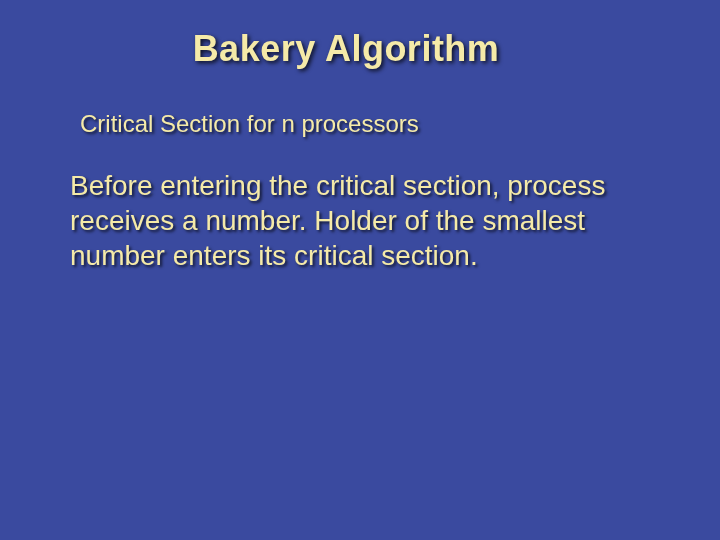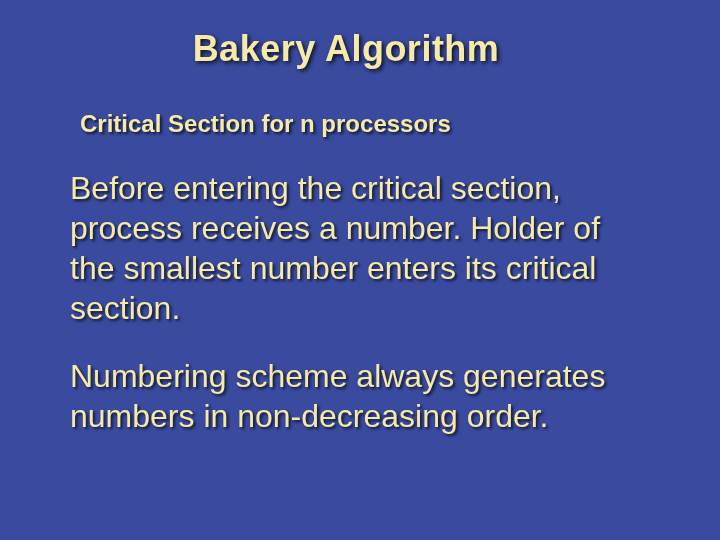--- a/index.html
+++ b/index.html
@@ -23,32 +23,30 @@
     text-shadow: 2px 2px 4px rgba(0,0,0,0.8);
     margin-bottom: 40px;
     letter-spacing: 0.5px;
   }
   .subtitle {
     font-size: 24px;
     color: #f5eaa8;
     text-shadow: 2px 2px 3px rgba(0,0,0,0.7);
     margin-left: 20px;
     margin-bottom: 30px;
-    font-weight: bold;
   }
   .body-text {
-    font-size: 32px;
+    font-size: 28px;
     color: #f5eaa8;
     text-shadow: 2px 2px 3px rgba(0,0,0,0.7);
     margin-left: 10px;
     margin-bottom: 28px;
     line-height: 1.25;
   }
 </style>
 </head>
 <body>
 
 <div class="slide">
   <h1 class="title">Bakery Algorithm</h1>
   <div class="subtitle">Critical Section for n processors</div>
   <p class="body-text">Before entering the critical section, process receives a number. Holder of the smallest number enters its critical section.</p>
-  <p class="body-text">Numbering scheme always generates numbers in non-decreasing order.</p>
 </div>
 
 </body></html>

